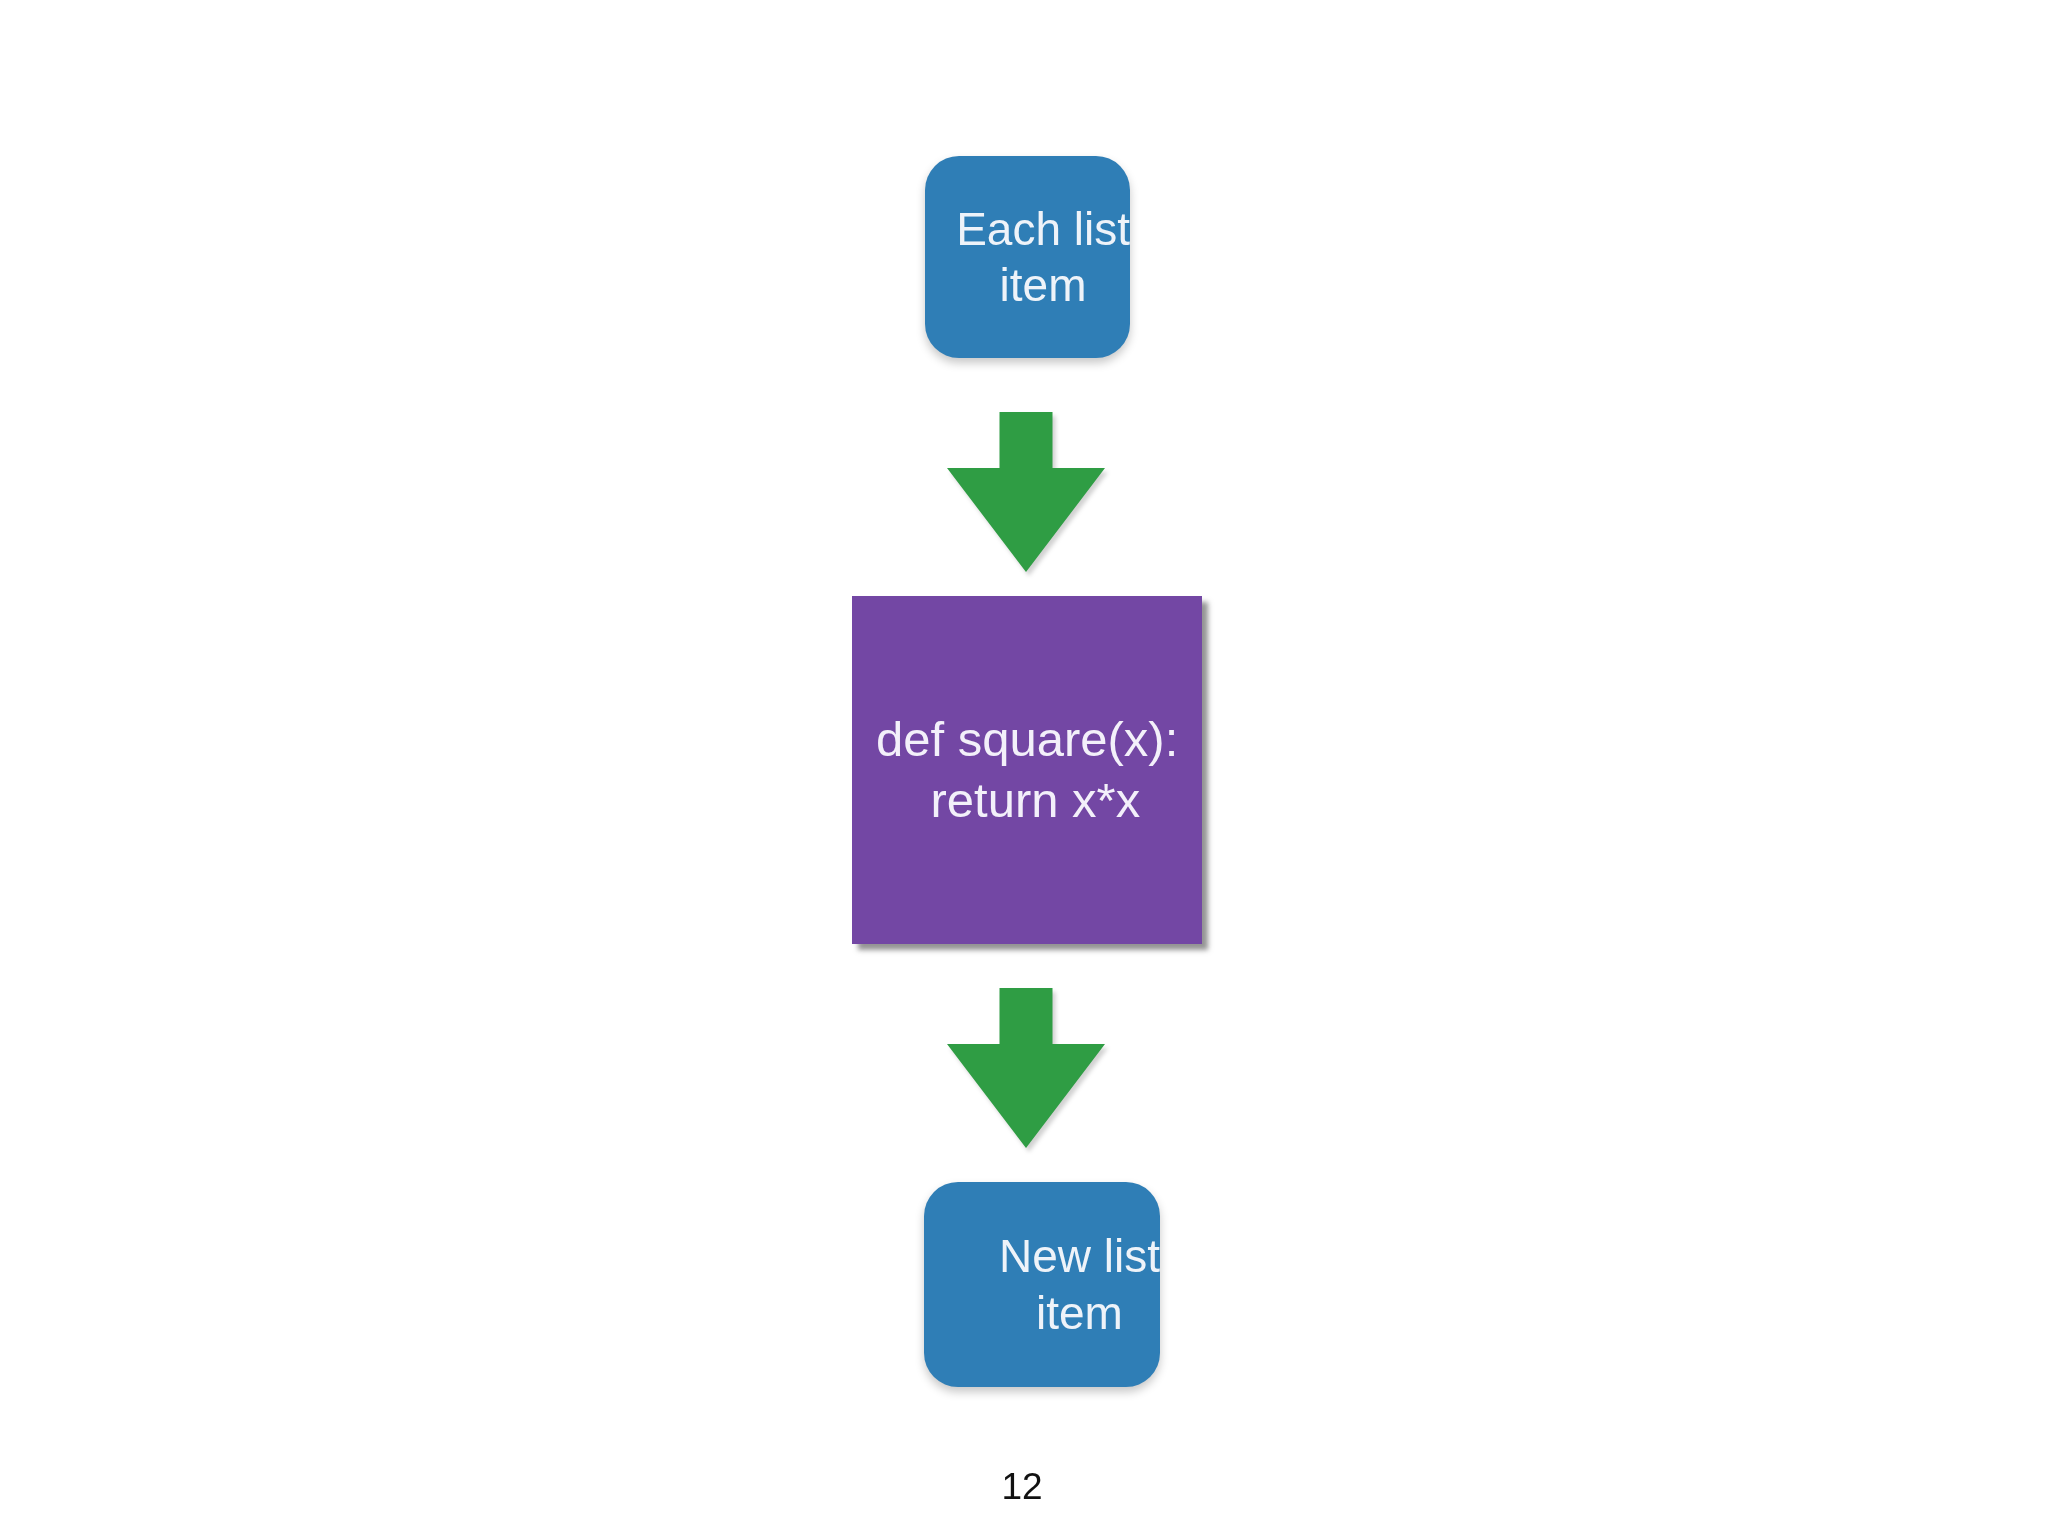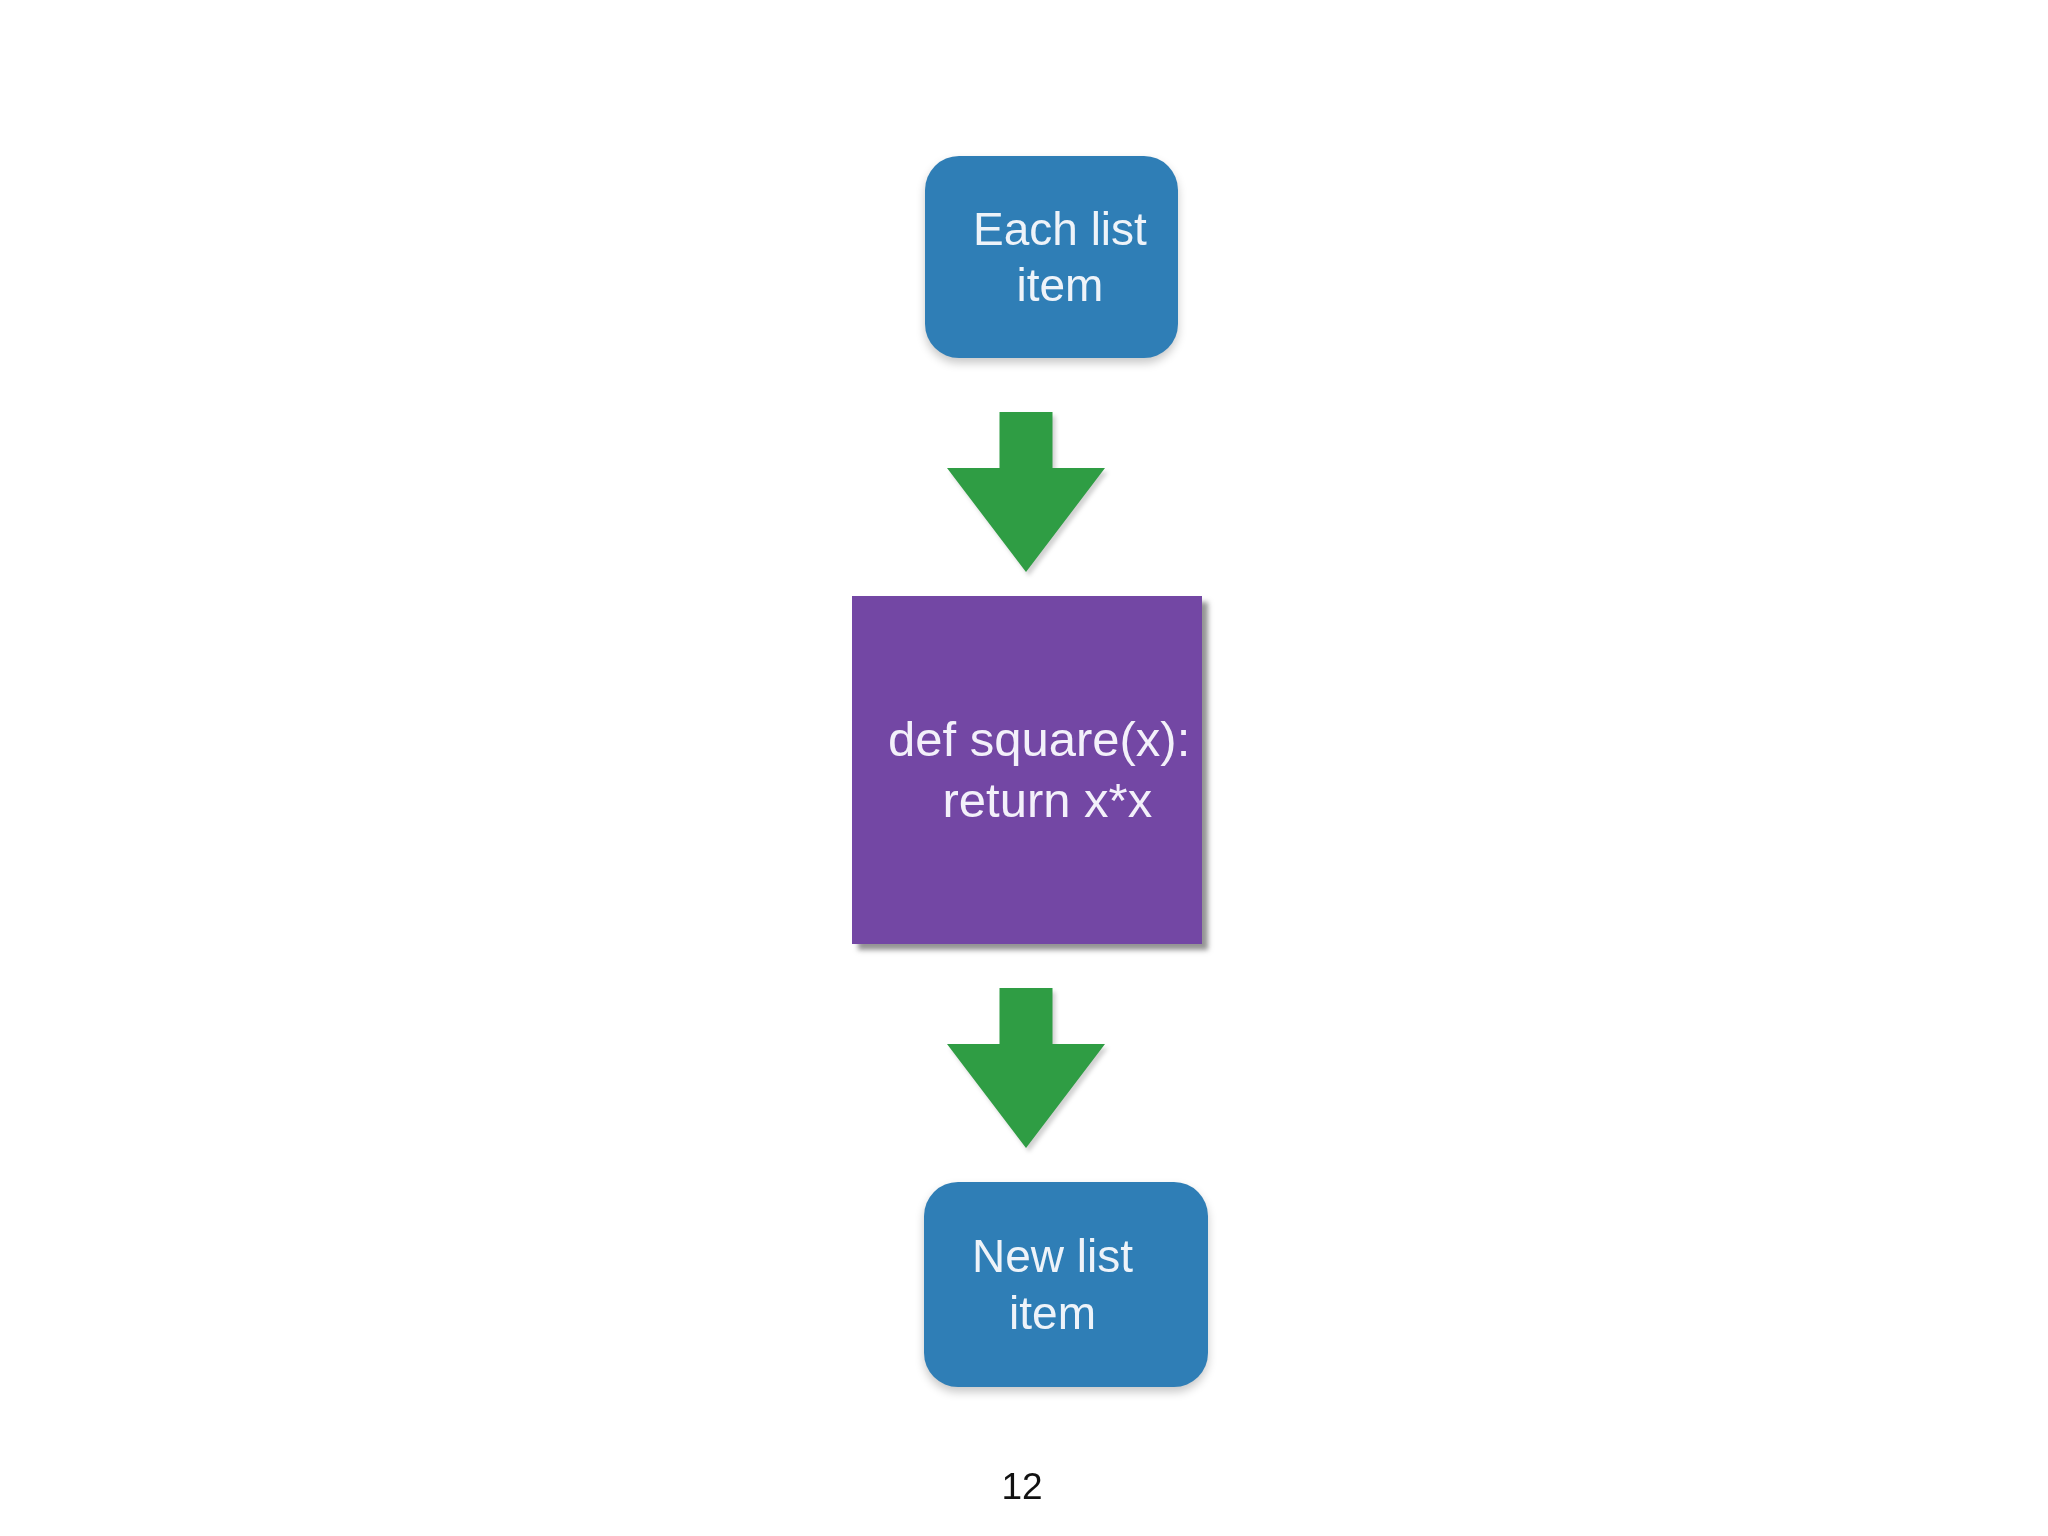--- a/index.html
+++ b/index.html
@@ -18,28 +18,27 @@
     position: absolute;
     inset: 0;
   }
   
   .node {
     position: absolute;
     background: var(--node-blue, #2f7eb6);
     border-radius: 34px;
     display: flex;
     align-items: center;
-    justify-content: flex-start;
+    justify-content: flex-end;
     text-align: center;
     color: var(--node-text, #eef3f9);
     font-size: 46px;
     line-height: 1.22;
     white-space: pre-line;
     box-shadow: 0 5px 10px rgba(0,0,0,0.22);
-    padding-left: 48px;
   }
   .node-input {
     left: 925px;
     top: 156px;
     width: 205px;
     height: 202px;
   }
   .node-output {
     left: 924px;
     top: 1182px;
@@ -57,21 +56,20 @@
     box-shadow: 6px 6px 5px rgba(60,60,60,0.55);
     display: flex;
     align-items: center;
   }
   .function-code {
     color: var(--code-text, #f3f0fa);
     font-size: 49px;
     line-height: 1.24;
     white-space: pre;
     padding-left: 24px;
-    margin-left: 12px;
   }
   
   .arrow {
     position: absolute;
     width: 158px;
     height: 160px;
     color: var(--arrow-green, #2f9d44);
     filter: drop-shadow(3px 4px 2px rgba(0,0,0,0.18));
   }
   .arrow-top { left: 947px; top: 412px; }

